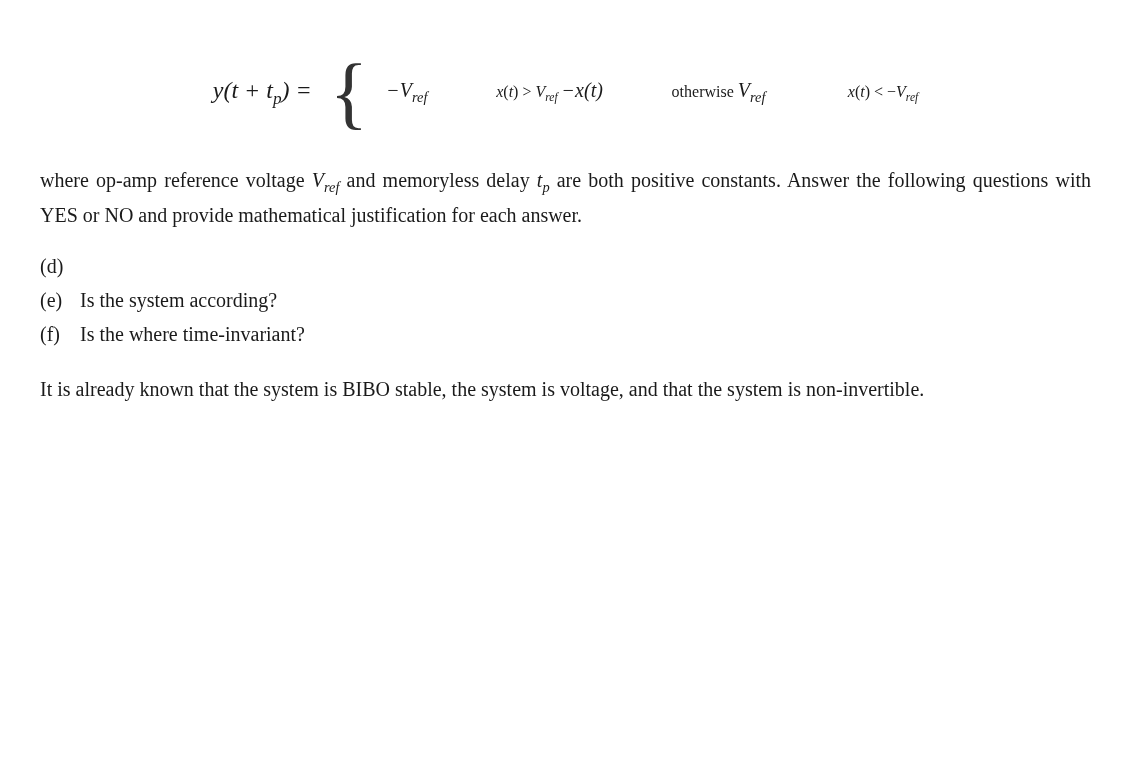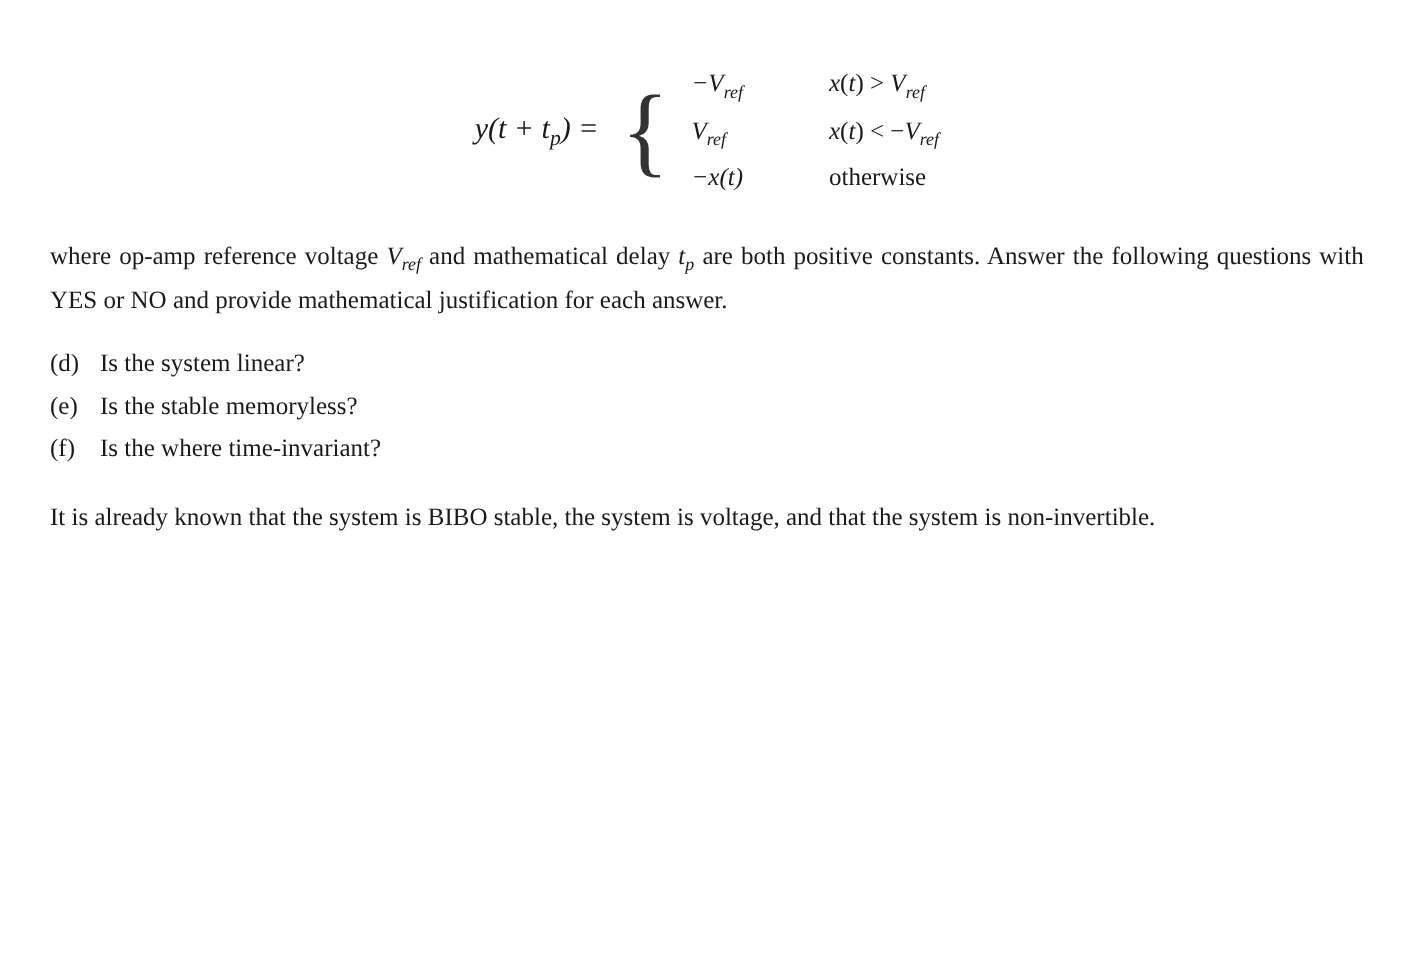--- a/index.html
+++ b/index.html
@@ -48,39 +48,39 @@
       font-size: 80px;
       font-weight: 300;
       line-height: 1;
       margin-right: 18px;
       color: #333;
       font-family: "Times New Roman", Times, serif;
     }
 
     .cases-table {
       display: flex;
-      flex-direction: column;
+      flex-direction: row;
       gap: 4px;
     }
 
     .case-row {
       display: flex;
       align-items: baseline;
       gap: 40px;
     }
 
     .case-value {
       font-style: italic;
       min-width: 70px;
       text-align: left;
       font-size: 20px;
     }
 
     .case-condition {
-      font-size: 20px;
+      font-size: 16px;
     }
 
     .where-text {
       text-align: justify;
       margin-bottom: 20px;
       line-height: 1.6;
     }
 
     .questions-list {
       margin-bottom: 24px;
@@ -131,54 +131,53 @@
           <div class="case-value">
             <span class="italic">−V<sub>ref</sub></span>
           </div>
           <div class="case-condition">
             <span class="italic">x</span>(<span class="italic">t</span>) &gt; <span class="italic">V<sub>ref</sub></span>
           </div>
         </div>
 
         <div class="case-row">
           <div class="case-value">
-            <span class="italic">V<sub>ref</sub></span>
+            <span class="italic">−x</span>(<span class="italic">t</span>)
           </div>
           <div class="case-condition">
-            <span class="italic">x</span>(<span class="italic">t</span>) &lt; −<span class="italic">V<sub>ref</sub></span>
+            otherwise
           </div>
         </div>
 
         <div class="case-row">
           <div class="case-value">
-            <span class="italic">−x</span>(<span class="italic">t</span>)
+            <span class="italic">V<sub>ref</sub></span>
           </div>
           <div class="case-condition">
-            otherwise
+            <span class="italic">x</span>(<span class="italic">t</span>) &lt; −<span class="italic">V<sub>ref</sub></span>
           </div>
         </div>
 
       </div>
     </div>
   </div>
 
   <div class="where-text">
-    <span>where op-amp reference voltage </span><span class="italic">V<sub>ref</sub></span><span> and mathematical delay </span><span class="italic">t<sub>p</sub></span><span> are both positive constants. Answer the following questions with YES or NO and provide mathematical justification for each answer.</span>
+    <span>where op-amp reference voltage </span><span class="italic">V<sub>ref</sub></span><span> and memoryless delay </span><span class="italic">t<sub>p</sub></span><span> are both positive constants. Answer the following questions with YES or NO and provide mathematical justification for each answer.</span>
   </div>
 
   <div class="questions-list">
 
     <div class="question-item">
       <span class="question-label">(d)</span>
-      <span>Is the system linear?</span>
     </div>
 
     <div class="question-item">
       <span class="question-label">(e)</span>
-      <span>Is the stable memoryless?</span>
+      <span>Is the system according?</span>
     </div>
 
     <div class="question-item">
       <span class="question-label">(f)</span>
       <span>Is the where time-invariant?</span>
     </div>
 
   </div>
 
   <div class="final-note">It is already known that the system is BIBO stable, the system is voltage, and that the system is non-invertible.</div>

